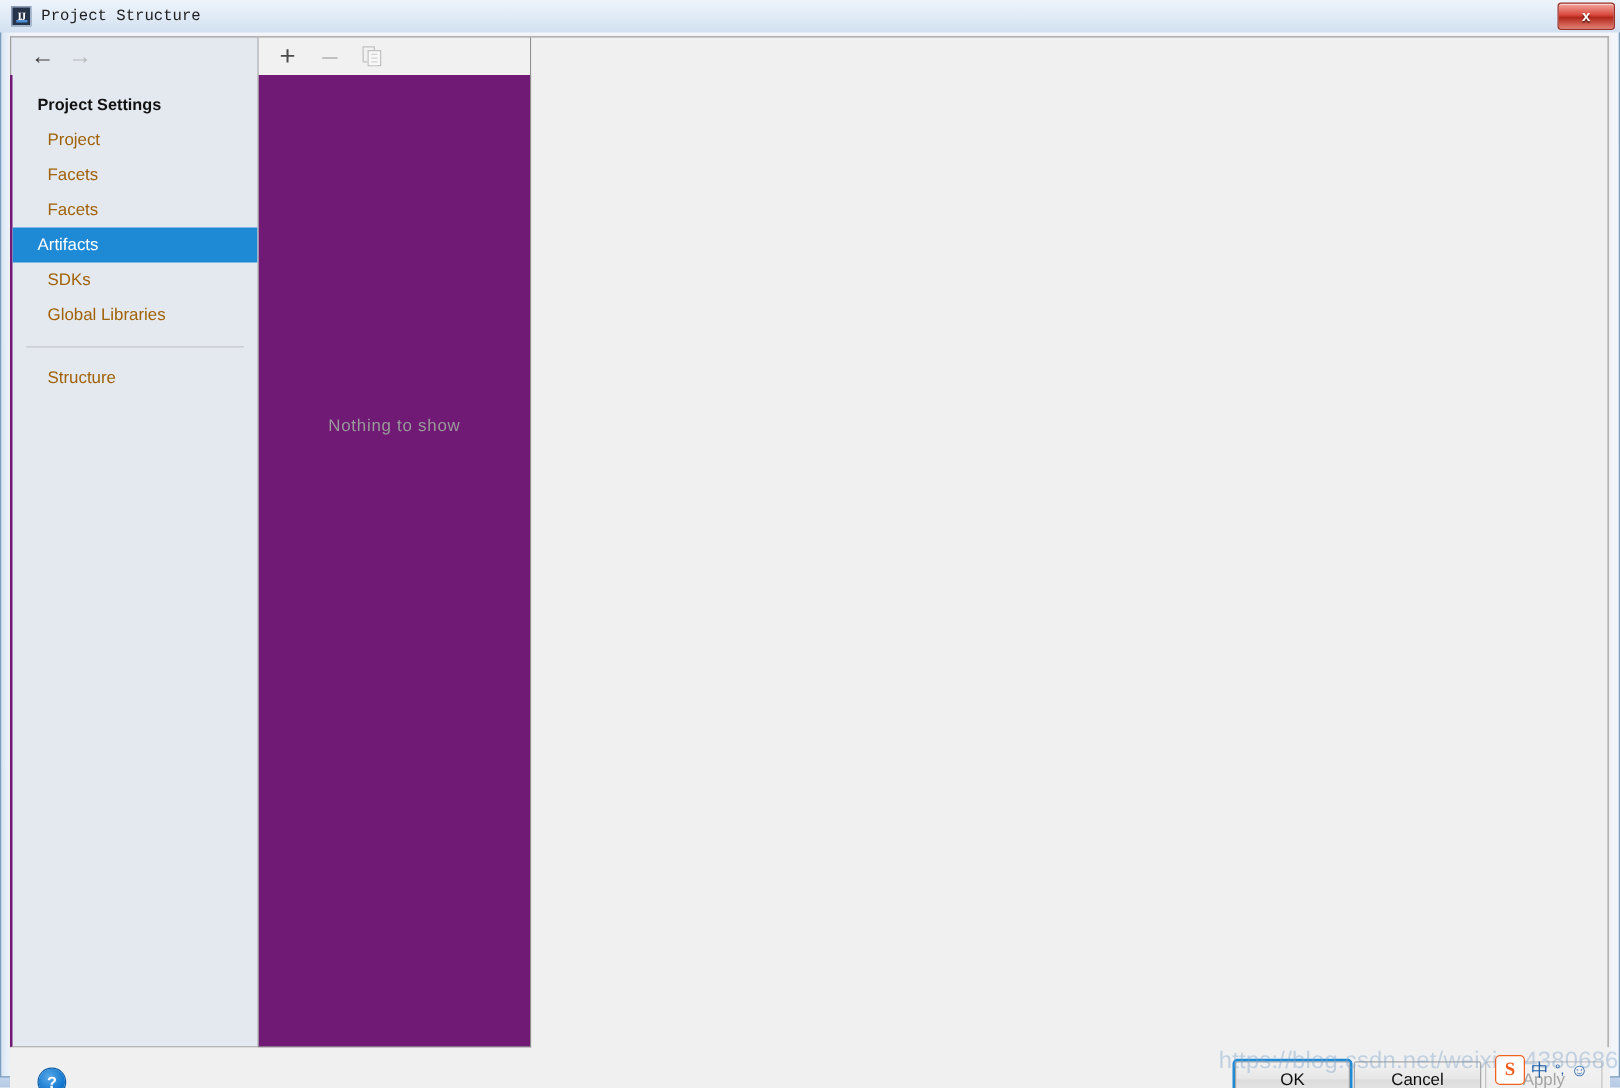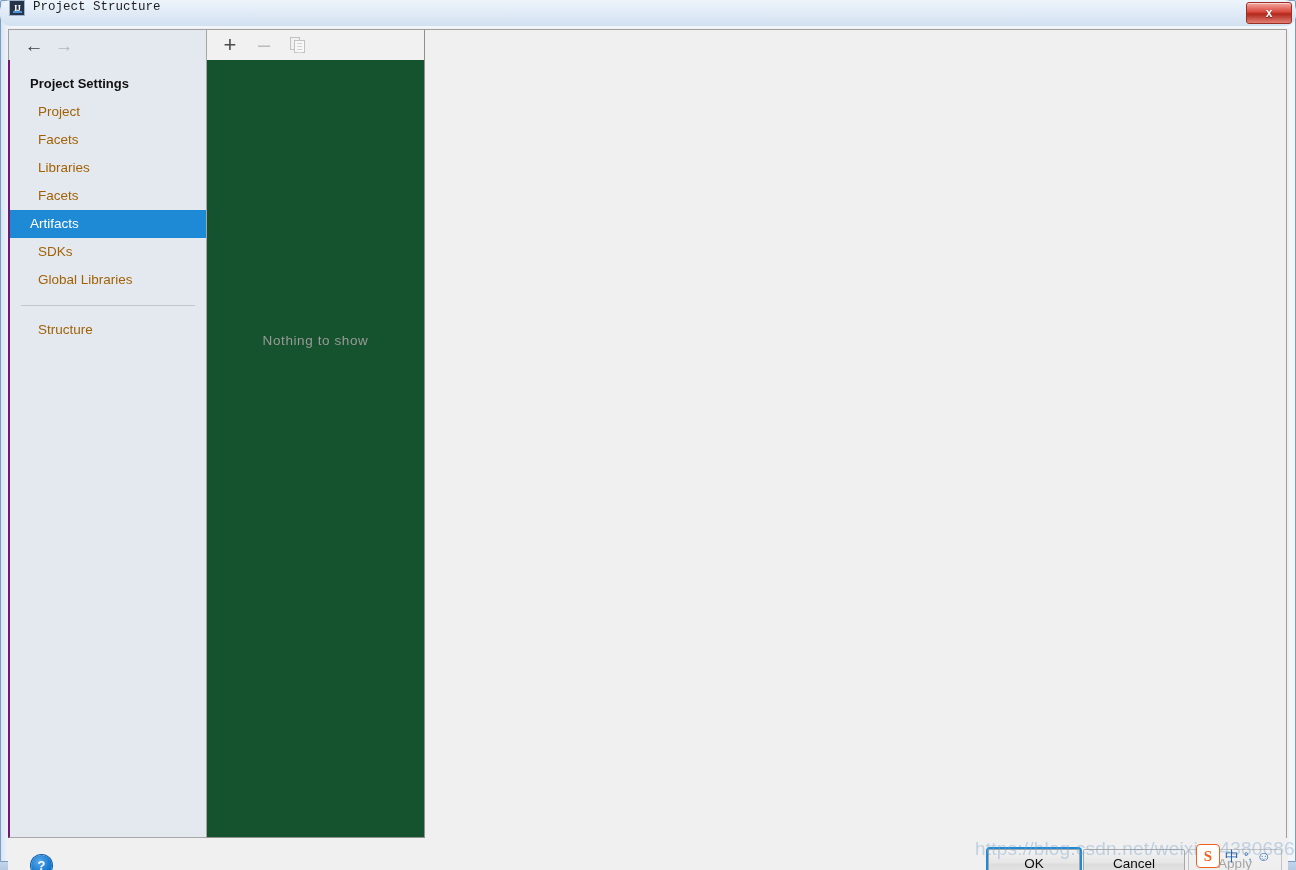--- a/index.html
+++ b/index.html
@@ -55,22 +55,22 @@
     border-radius: 2px 2px 0 0;
     pointer-events: none;
   }
 
   
   #titlebar {
     position: absolute;
     left: 0; top: 0;
     width: 1296px; height: 26px;
     display: flex;
+    align-items: center;
     background: linear-gradient(180deg, #eef4fb 0%, #dfeaf6 55%, #d2e0f0 100%);
-    border-radius: 11px;
   }
   #app-icon {
     width: 16px; height: 16px;
     margin-left: 9px;
     background: #26344a;
     border: 1px solid #9fb4cc;
     box-sizing: border-box;
     display: flex;
     align-items: center;
     justify-content: center;
@@ -229,21 +229,21 @@
     height: 1px;
     background: #d2d2d2;
     margin: 2px 2px 0 2px;
   }
 
   #list-panel {
     position: absolute;
     left: 200px; top: 32px;
     width: 218px;
     height: 778px;
-    background: #14532d;
+    background: #701a75;
     border-right: 1px solid #8f8f8f;
     border-bottom: 1px solid #8f8f8f;
     box-sizing: border-box;
   }
   #nothing-to-show {
     position: absolute;
     left: 0; right: 0;
     top: 273px;
     text-align: center;
     font-size: 13.5px;
@@ -384,21 +384,20 @@
     <div id="nav-bar">
       <div class="nav-arrow" id="nav-back">←</div>
       <div class="nav-arrow" id="nav-forward">→</div>
     </div>
 
     <div id="sidebar">
 
       <div class="sb-group">Project Settings</div>
       <div class="sb-item">Project</div>
       <div class="sb-item">Facets</div>
-      <div class="sb-item">Libraries</div>
       <div class="sb-item">Facets</div>
       <div class="sb-item selected">Artifacts</div>
 
       <div class="sb-item">SDKs</div>
       <div class="sb-item">Global  Libraries</div>
 
       <div class="sb-sep"></div>
 
       <div class="sb-item">Structure</div>
     </div>

